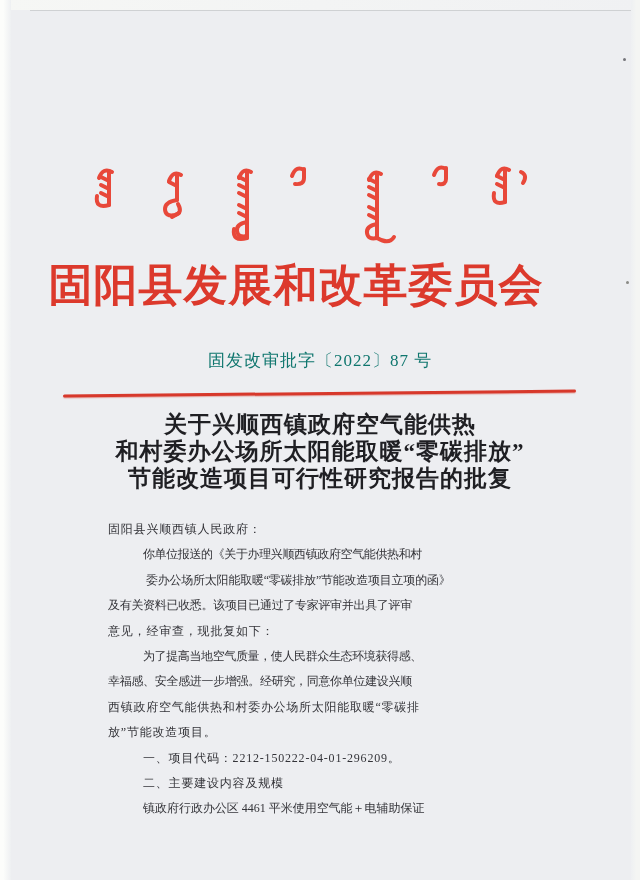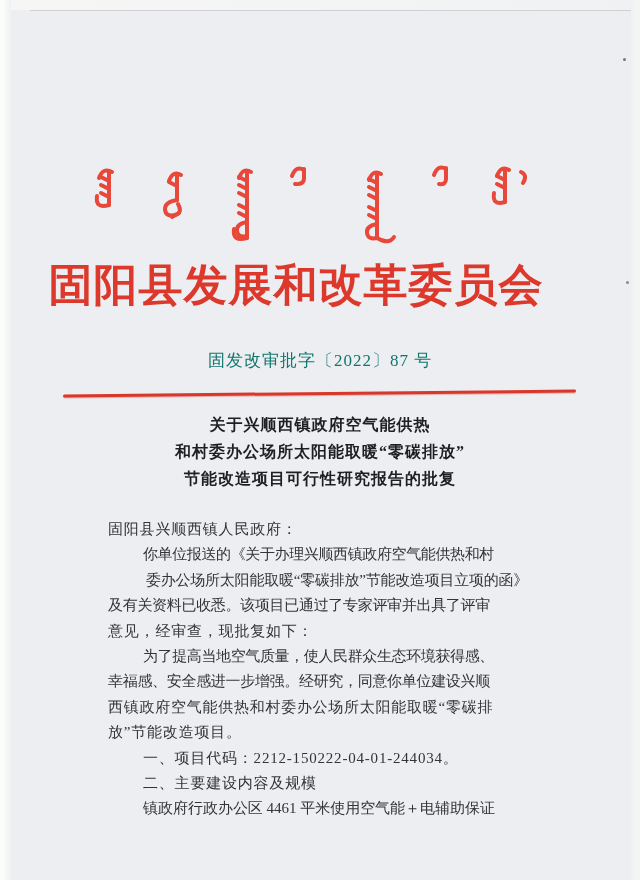--- a/index.html
+++ b/index.html
@@ -50,26 +50,26 @@
   }
   .rule{
     position:absolute;left:63px;top:392px;width:513px;height:3px;
     background:var(--rule-red);border-radius:2px;
     transform:rotate(-0.55deg);
     box-shadow:0 1px 1px rgba(215,56,43,.35);
   }
   .title{
     position:absolute;left:0;top:411px;width:640px;
     text-align:center;color:#1f1f23;
-    font-size:16px;font-weight:700;line-height:27px;letter-spacing:1px;
+    font-size:23px;font-weight:700;line-height:27px;letter-spacing:1px;
   }
   .title .tline{white-space:nowrap;}
   .docbody{
     position:absolute;left:108px;top:517px;width:434px;
-    color:var(--ink);font-size:15px;line-height:25.4px;letter-spacing:0.8px;
+    color:var(--ink);font-size:12px;line-height:25.4px;letter-spacing:0.8px;
   }
   .bline{height:25.4px;white-space:nowrap;}
   .bline .bold{font-weight:400;}
   .bline.indent{text-indent:35px;}
 </style>
 </head>
 <body>
 
 <div style="position:absolute;inset:0;">
   <div class="top-strip"></div>
@@ -146,17 +146,17 @@
   <div class="docbody">
       <div class="bline"><span>固阳县兴顺西镇人民政府：</span></div>
       <div class="bline indent" style="letter-spacing: -0.38px;"><span>你单位报送的《关于办理兴顺西镇政府空气能供热和村</span></div>
       <div class="bline" style="letter-spacing: -0.23px; margin-left: 38px;"><span>委办公场所太阳能取暖“零碳排放”节能改造项目立项的函》</span></div>
       <div class="bline" style="letter-spacing: -0.31px;"><span>及有关资料已收悉。该项目已通过了专家评审并出具了评审</span></div>
       <div class="bline"><span>意见，经审查，现批复如下：</span></div>
       <div class="bline indent" style="letter-spacing: -0.38px;"><span>为了提高当地空气质量，使人民群众生态环境获得感、</span></div>
       <div class="bline" style="letter-spacing: -0.31px;"><span>幸福感、安全感进一步增强。经研究，同意你单位建设兴顺</span></div>
       <div class="bline" style="letter-spacing: 0.74px;"><span>西镇政府空气能供热和村委办公场所太阳能取暖“零碳排</span></div>
       <div class="bline"><span>放”节能改造项目。</span></div>
-      <div class="bline indent"><span class="bold">一、项目代码：</span><span>2212-150222-04-01-244034。</span></div>
+      <div class="bline indent"><span class="bold">一、项目代码：</span><span>2212-150222-04-01-296209。</span></div>
       <div class="bline indent"><span class="bold">二、主要建设内容及规模</span></div>
       <div class="bline indent" style="letter-spacing: -0.02px;"><span>镇政府行政办公区 4461 平米使用空气能＋电辅助保证</span></div>
     </div>
 </div>
 
 </body></html>

